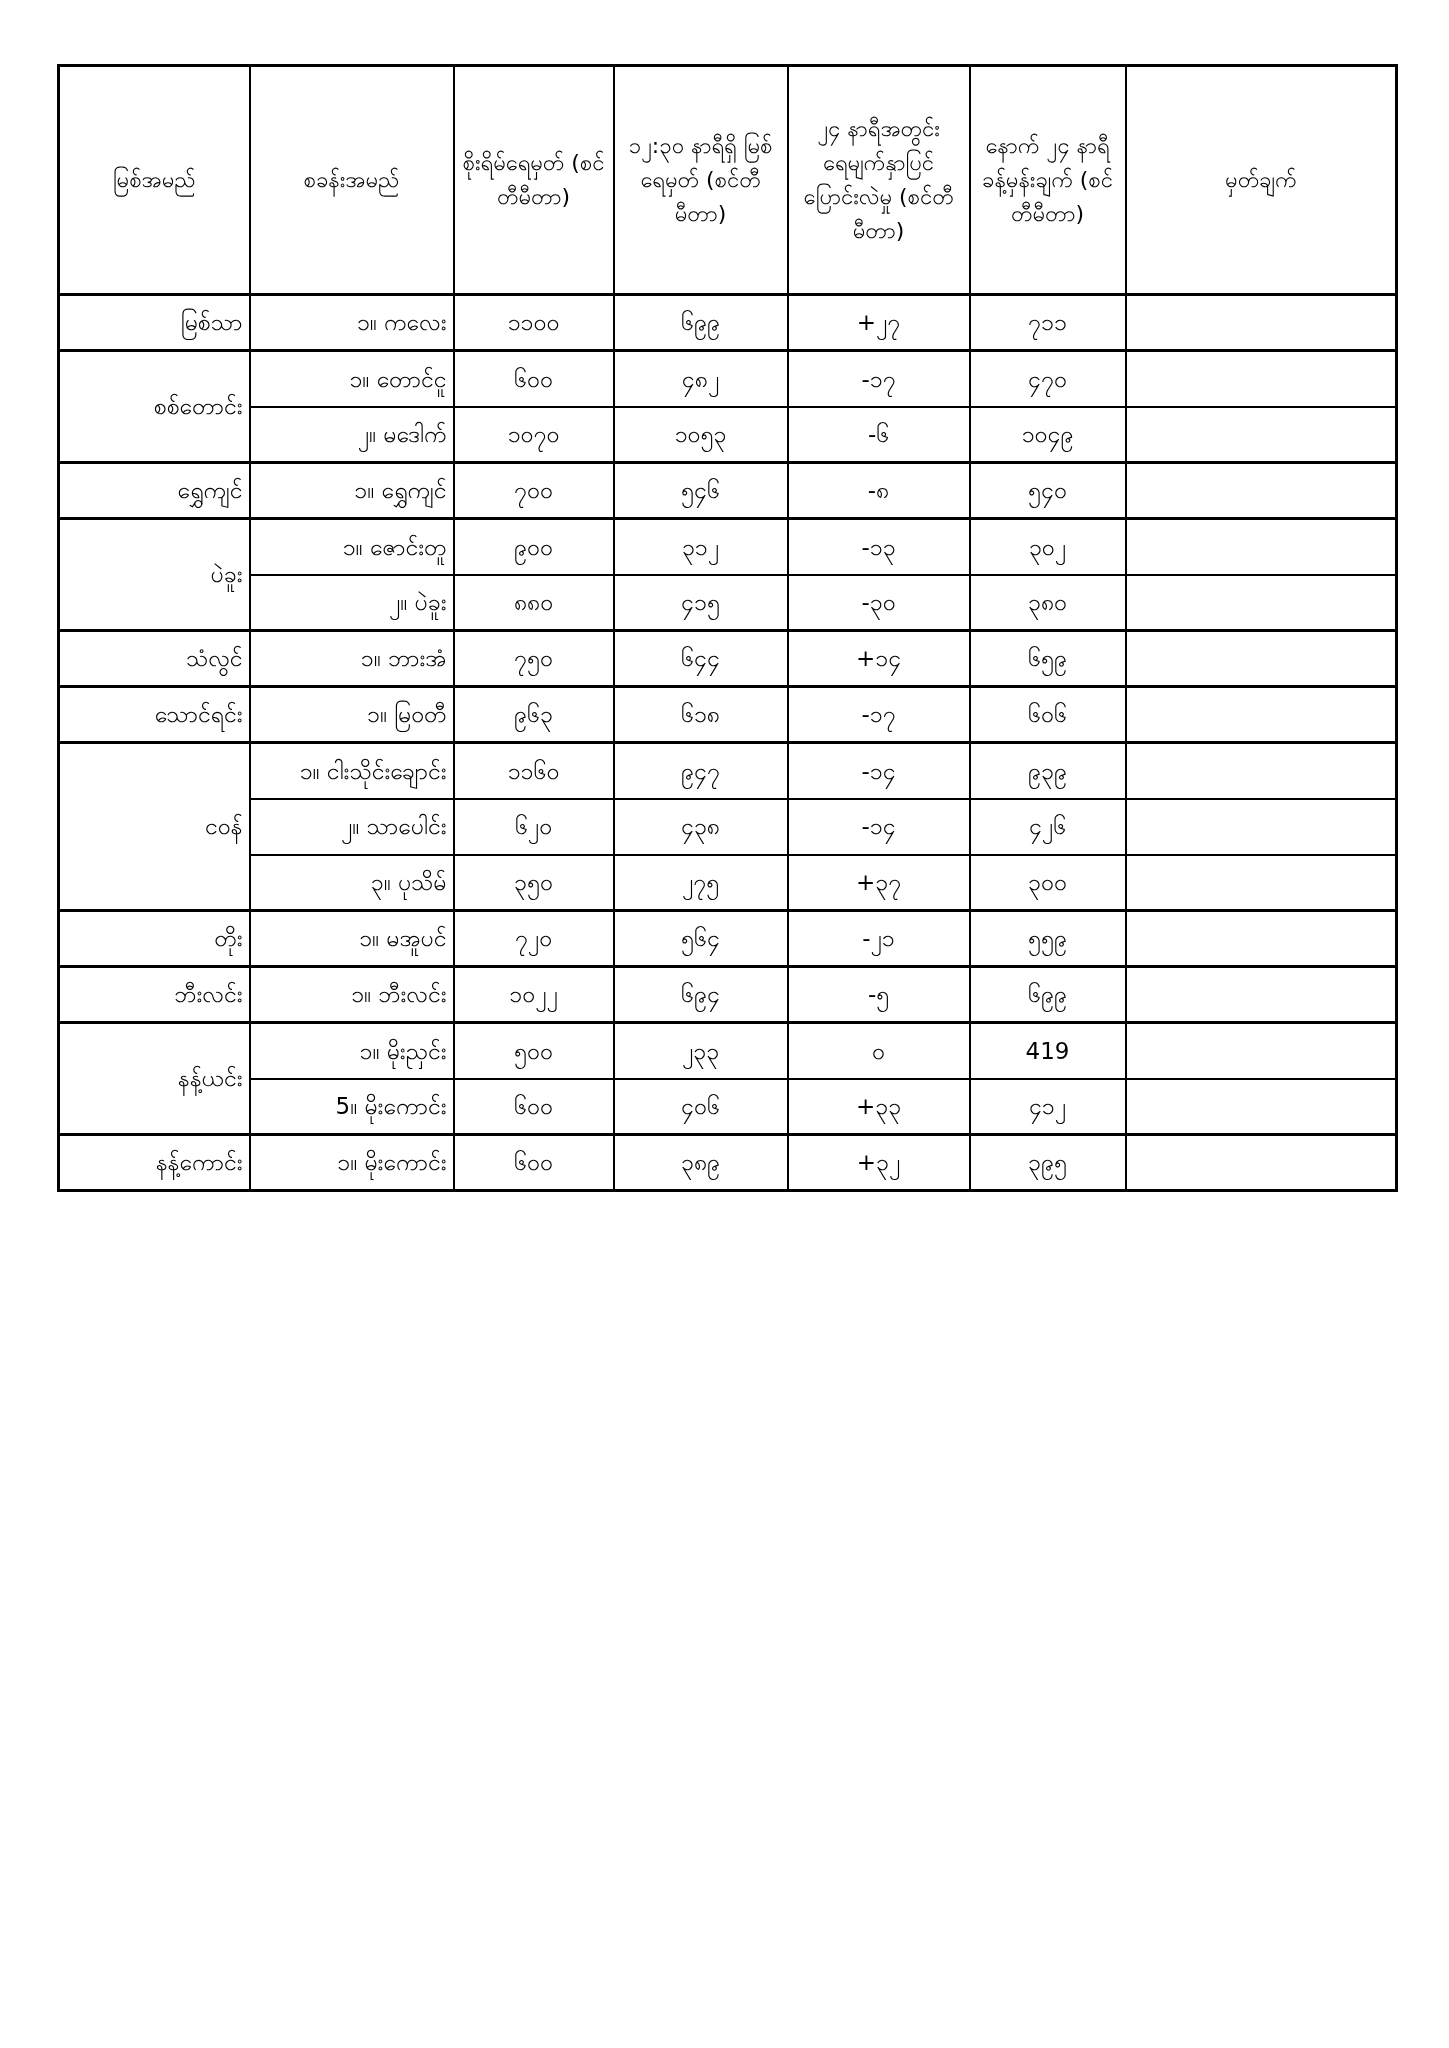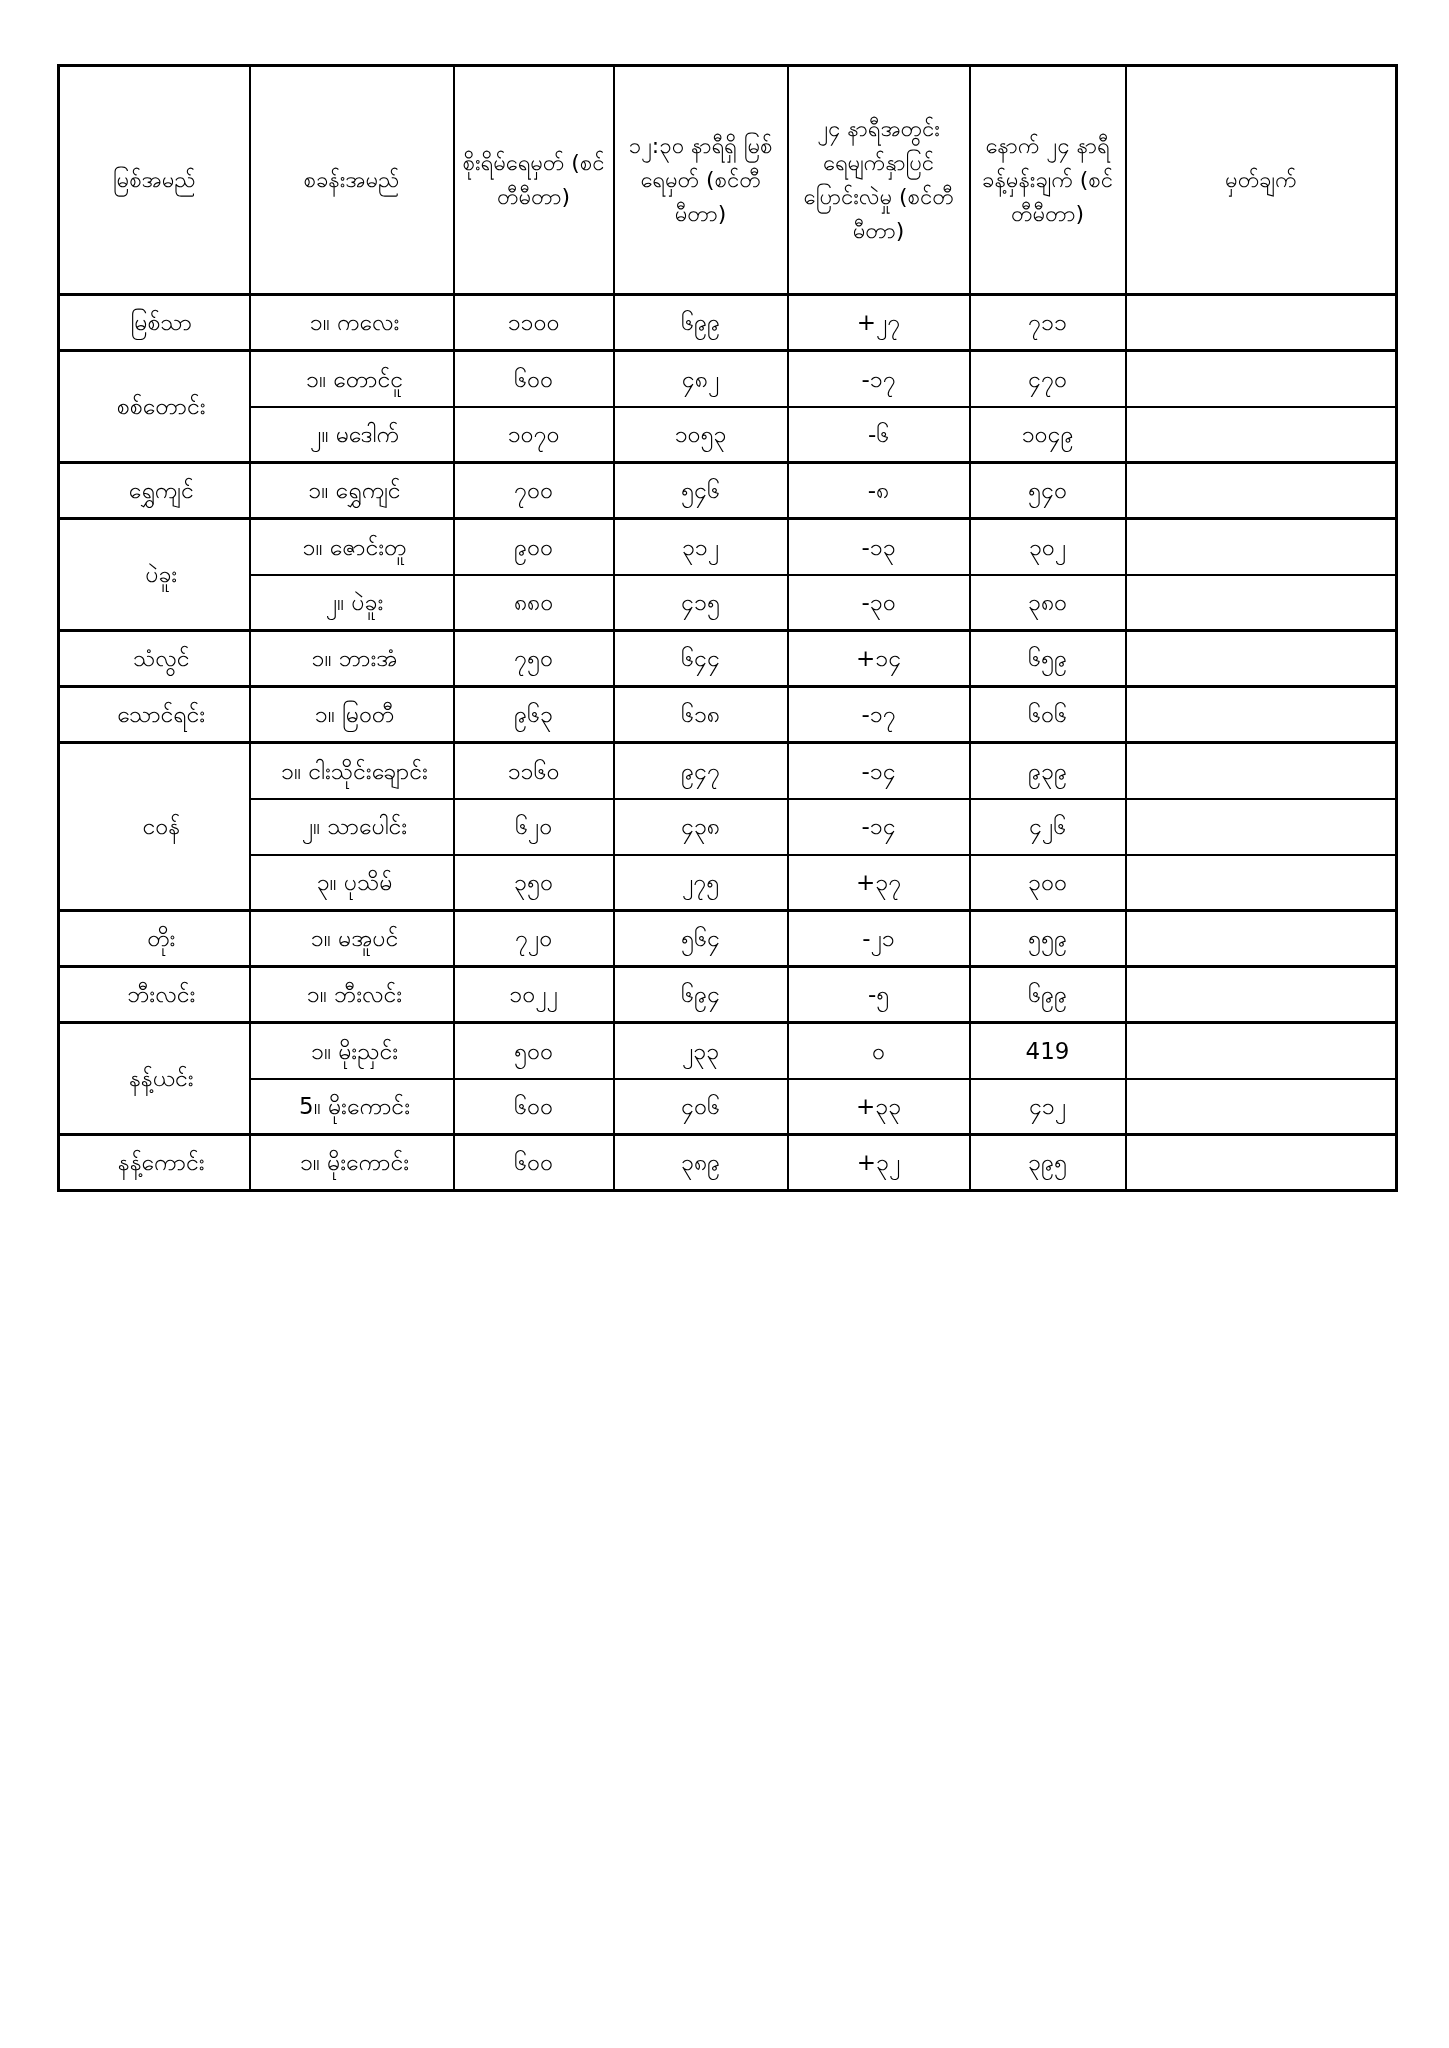--- a/index.html
+++ b/index.html
@@ -45,25 +45,25 @@
   .river-table tbody tr { height: 56px;  }
   .river-table thead th {
     font-size: 22px;
     line-height: 1.55;
   }
   .river-table td {
     font-size: 23px;
     line-height: 1.4;
   }
   .river-table td.river {
-    text-align: center;
+    text-align: right;
     padding-left: 20px;
   }
   .river-table td.station {
-    text-align: center;
+    text-align: right;
     padding-left: 12px;
   }
   .river-table tbody.group {
     border-top: 3px solid #000000;
     border-bottom: 3px solid #000000;
   }
 </style>
 </head>
 <body>
 

